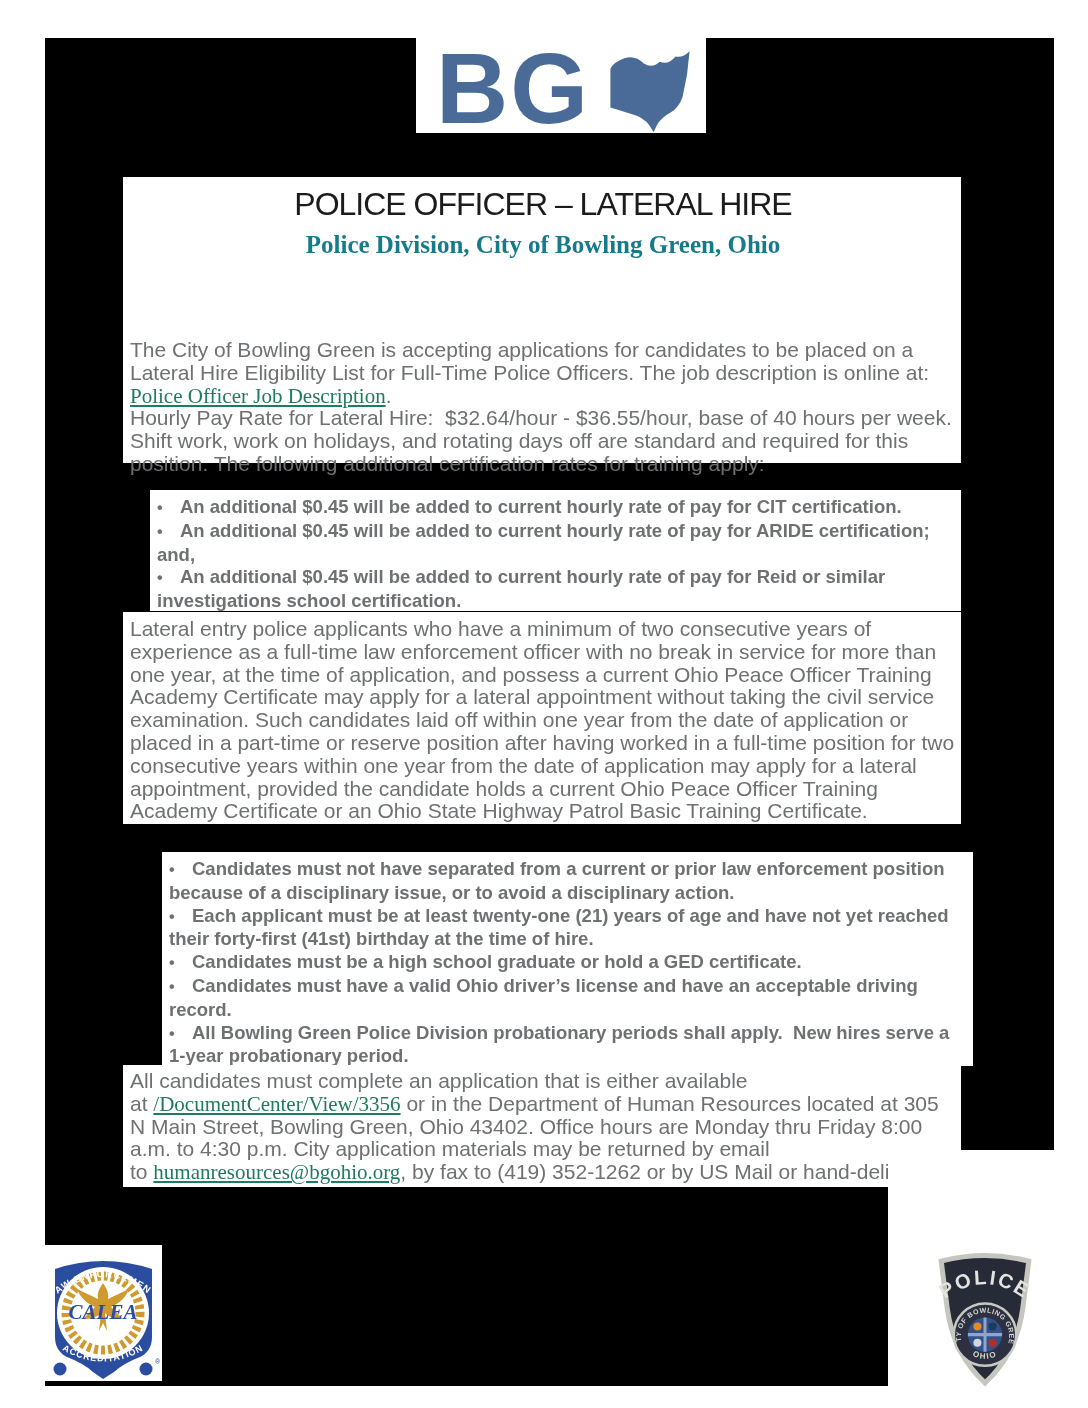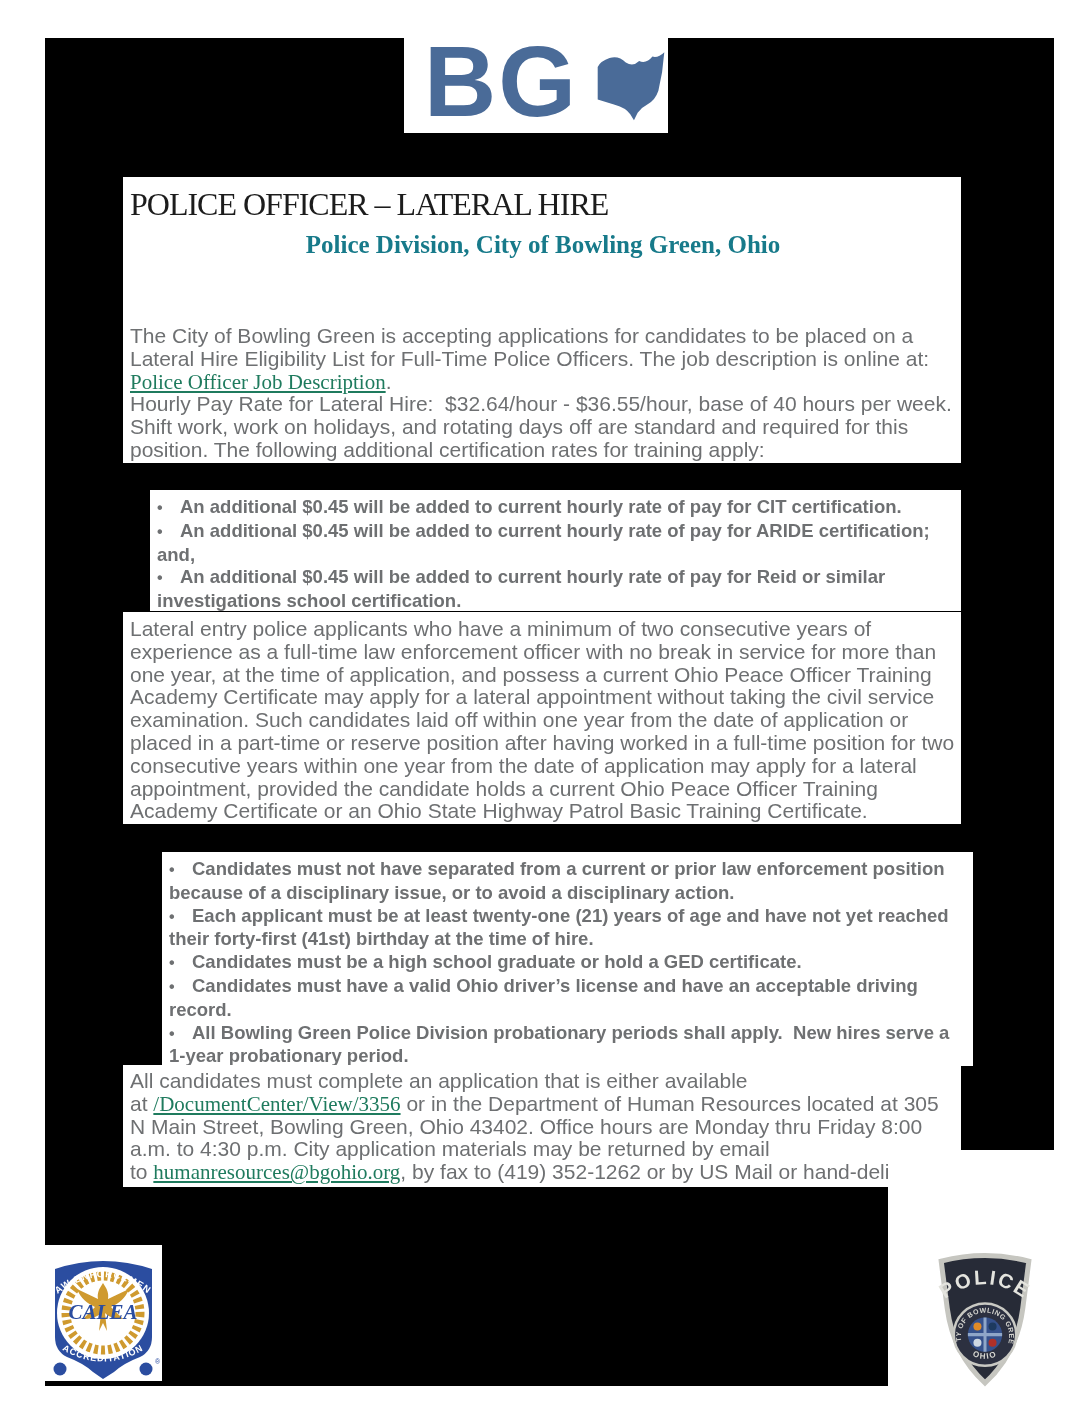--- a/index.html
+++ b/index.html
@@ -2,35 +2,35 @@
 <html><head>
 <meta charset="utf-8">
 <style>
   html,body{margin:0;padding:0;background:#ffffff;}
   .page{position:relative;width:1088px;height:1408px;background:#ffffff;overflow:hidden;
         font-family:"Liberation Sans", sans-serif;}
   .black-bg{position:absolute;left:45px;top:38px;width:1009px;height:1348px;background:#000000;}
   .whitebox{position:absolute;background:#ffffff;}
 
   
-  .logo-box{left:404px;top:36px;width:264px;height:97px;display:flex;align-items:flex-start;padding-left:20px;box-sizing:border-box;}
+  .logo-box{left:416px;top:36px;width:290px;height:97px;display:flex;align-items:flex-end;padding-left:20px;box-sizing:border-box;}
   .logo-text{font-family:"Liberation Sans", sans-serif;font-weight:bold;font-size:100px;line-height:90px;
              color:#4a6b98;letter-spacing:2px;}
   .ohio-svg{width:88px;height:88px;margin-left:16px;margin-top:4px;}
 
   
   .box-a{left:123px;top:177px;width:838px;height:286px;padding:6px 5px 0 7px;box-sizing:border-box;}
   .box-b{left:150px;top:490px;width:811px;height:121px;padding:6px 8px 0 7px;box-sizing:border-box;}
   .box-c{left:123px;top:612px;width:838px;height:212px;padding:6px 5px 0 7px;box-sizing:border-box;}
   .box-d{left:150px;top:852px;width:811px;height:214px;padding:6px 8px 0 7px;box-sizing:border-box;margin-left:12px;}
   .box-e{left:123px;top:1065px;width:838px;height:122px;padding:5px 5px 0 7px;box-sizing:border-box;}
 
-  h1.title{margin:2px 0 0 0;text-align:left;font-family:Liberation Serif, serif;font-weight:400;
+  h1.title{margin:2px 0 0 0;text-align:center;font-family:Liberation Sans, sans-serif;font-weight:400;
            font-size:32px;line-height:38px;letter-spacing:-1px;color:#1c1c1c;}
-  h2.subtitle{margin:5px 0 4px 0;text-align:center;font-family:"Liberation Serif", serif;font-weight:bold;
+  h2.subtitle{margin:5px 0 18px 0;text-align:center;font-family:"Liberation Serif", serif;font-weight:bold;
               font-size:25px;line-height:33px;color:#177a8a;}
   .spacer{height:60px;}
 
   .body{margin:0;font-size:21px;line-height:22.8px;color:#6e7072;}
   .link{font-family:"Liberation Serif", serif;color:#1f7b5e;text-decoration:underline;cursor:pointer;}
   .bullet-line{margin:0;font-size:18.5px;line-height:22.8px;color:#6e7072;font-weight:bold;}
   .bullet{display:inline-block;width:10px;margin-right:13px;font-size:16px;}
 
   
   .calea-box{left:45px;top:1245px;width:117px;height:136px;}

